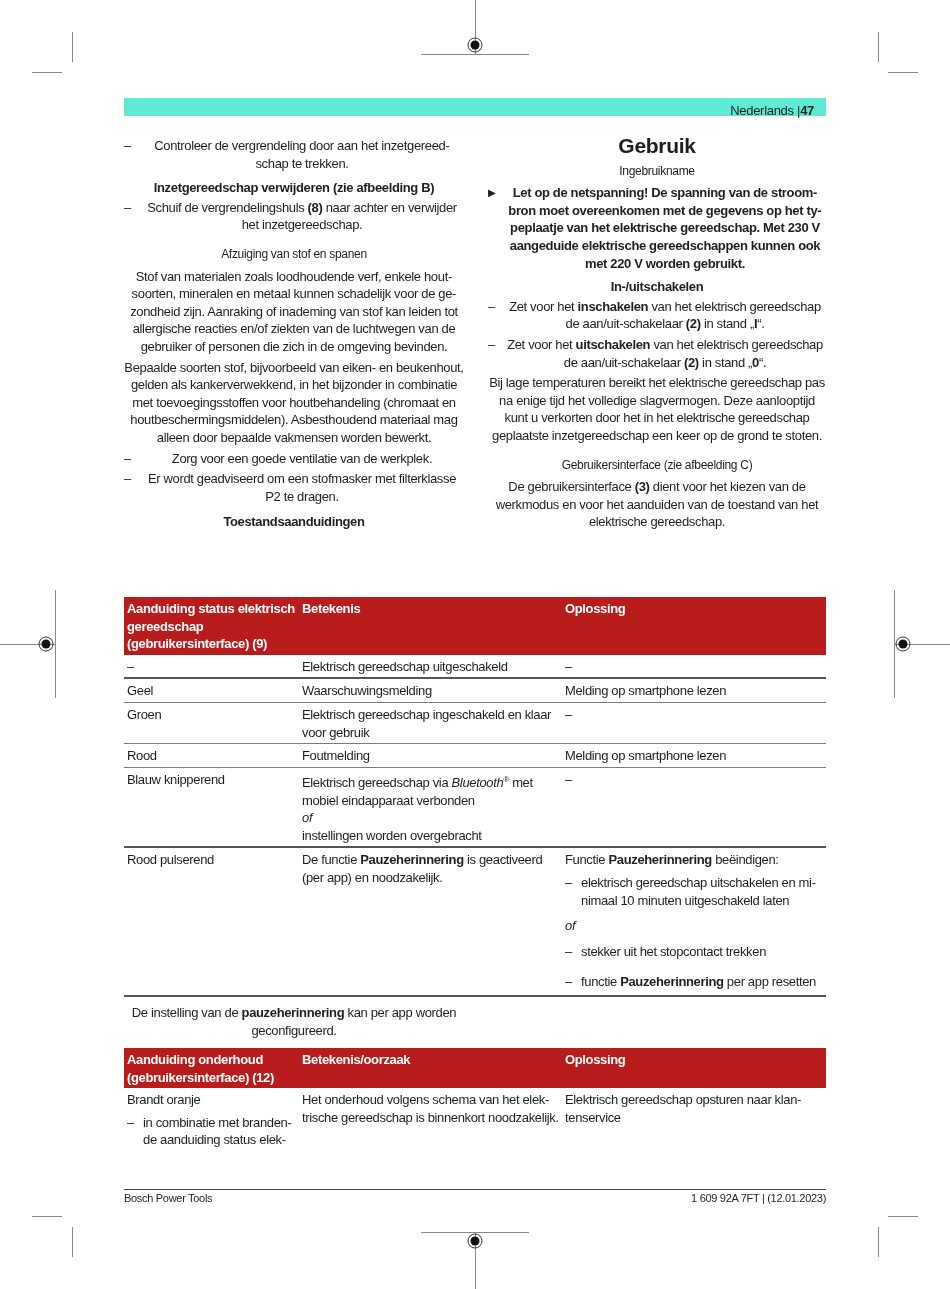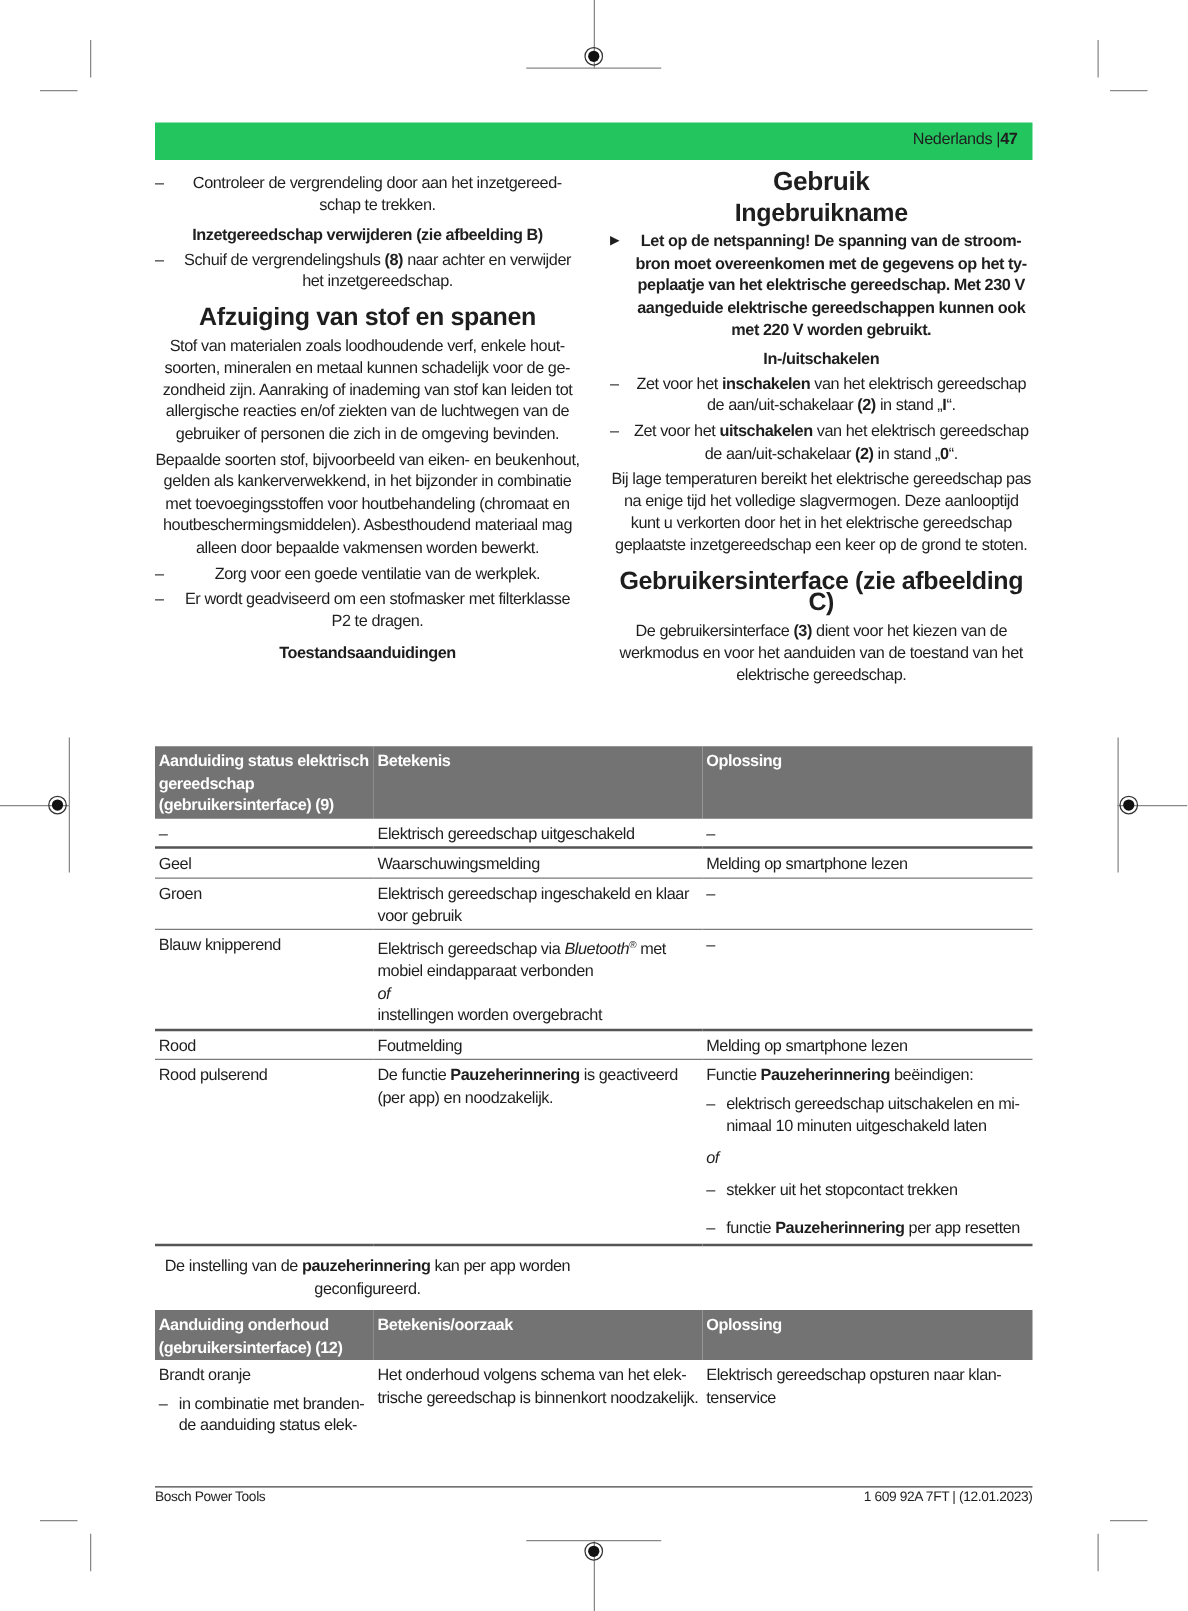--- a/index.html
+++ b/index.html
@@ -1,34 +1,34 @@
 <!DOCTYPE html>
 <html><head>
 <meta charset="utf-8">
 <style>
   html, body { margin: 0; padding: 0; background: #ffffff; }
   body { width: 950px; height: 1289px; position: relative; overflow: hidden;
          font-family: "Liberation Sans", "DejaVu Sans", sans-serif; color: #1e1e1e; }
   .crop-h { position: absolute; height: 1px; background: #888; }
   .crop-v { position: absolute; width: 1px; background: #888; }
   .reg { position: absolute; width: 16px; height: 16px; }
-  .header-bar { position: absolute; left: 124px; top: 98px; width: 702px; height: 30px; background: #22c55e; }
+  .header-bar { position: absolute; left: 124px; top: 98px; width: 702px; height: 18px; background: #5eead4; }
   .header-text { position: absolute; right: 12px; top: 5px; font-size: 13px; letter-spacing: -0.3px; }
   .header-text b { font-weight: bold; }
   .col { position: absolute; font-size: 13px; line-height: 17.6px; letter-spacing: -0.35px; text-align: center; }
   .col p { margin: 0 0 3px 0; }
   .dash { position: relative; padding-left: 16px; margin: 0 0 3px 0; }
   .dash::before { content: "–"; position: absolute; left: 0; top: 0; }
   .h3 { font-weight: bold; font-size: 13px; margin: 0 0 2px 0; }
-  .h2 { font-weight: bold; font-size: 20px; margin: 10px 0 4px 0; letter-spacing: -0.3px; }
+  .h2 { font-weight: normal; font-size: 12px; margin: 10px 0 4px 0; letter-spacing: -0.3px; }
   .h1 { font-weight: bold; font-size: 21px; margin: 0 0 8px 0; letter-spacing: -0.3px; }
   .warn { position: relative; padding-left: 16px; font-weight: bold; margin: 0 0 6px 0; }
   .warn::before { content: "▶"; position: absolute; left: 0; top: 0; font-size: 10px; }
   table { position: absolute; left: 124px; width: 702px; border-collapse: collapse; font-size: 13px; line-height: 17.6px; letter-spacing: -0.35px; }
-  th { background: #737373; color: #fff; text-align: left; vertical-align: top; font-weight: bold; padding: 3px 3px 2px 3px; }
+  th { background: #b91c1c; color: #fff; text-align: left; vertical-align: top; font-weight: bold; padding: 3px 3px 2px 3px; }
   td { vertical-align: top; padding: 3px 3px 2px 3px; border-bottom: 1px solid #7a7a7a; }
   tr.last td { border-bottom: 2px solid #555; }
   .c1 { width: 169px; } .c2 { width: 257px; }
   .sol-line { position: relative; padding-left: 16px; margin: 5px 0 0 0; }
   .sol-line::before { content: "–"; position: absolute; left: 0; }
   .footer-line { position: absolute; left: 124px; top: 1189px; width: 702px; height: 1px; background: #444; }
   .footer-left { position: absolute; left: 124px; top: 1192px; font-size: 11px; letter-spacing: -0.3px; }
   .footer-right { position: absolute; right: 124px; top: 1192px; font-size: 11px; letter-spacing: -0.3px; }
 </style>
 </head>
@@ -128,32 +128,32 @@
       <td>Geel</td>
       <td>Waarschuwingsmelding</td>
       <td>Melding op smartphone lezen</td>
     </tr>
     <tr>
       <td>Groen</td>
       <td>Elektrisch gereedschap ingeschakeld en klaar voor gebruik</td>
       <td>–</td>
     </tr>
     <tr>
+      <td>Rood</td>
+      <td>Foutmelding</td>
+      <td>Melding op smartphone lezen</td>
+    </tr>
+    <tr>
       <td style="border-bottom:2px solid #555;">Blauw knipperend</td>
       <td style="border-bottom:2px solid #555;">
         <span>Elektrisch gereedschap via </span><i>Bluetooth</i><sup style="font-size:8px;">®</sup><span> met mobiel eindapparaat verbonden</span><br>
         <i>of</i><br>
         <span>instellingen worden overgebracht</span>
       </td>
       <td style="border-bottom:2px solid #555;">–</td>
-    </tr>
-    <tr>
-      <td>Rood</td>
-      <td>Foutmelding</td>
-      <td>Melding op smartphone lezen</td>
     </tr>
     <tr class="last">
       <td>Rood pulserend</td>
       <td>
         <span>De functie </span><b>Pauzeherinnering</b><span> is geactiveerd (per app) en noodzakelijk.</span>
       </td>
       <td style="padding-bottom:4px;">
         <div><span>Functie </span><b>Pauzeherinnering</b><span> beëindigen:</span></div>
         <div class="sol-line">elektrisch gereedschap uitschakelen en mi­nimaal 10 minuten uitgeschakeld laten</div>
         <div style="margin-top:8px;"><i>of</i></div>

